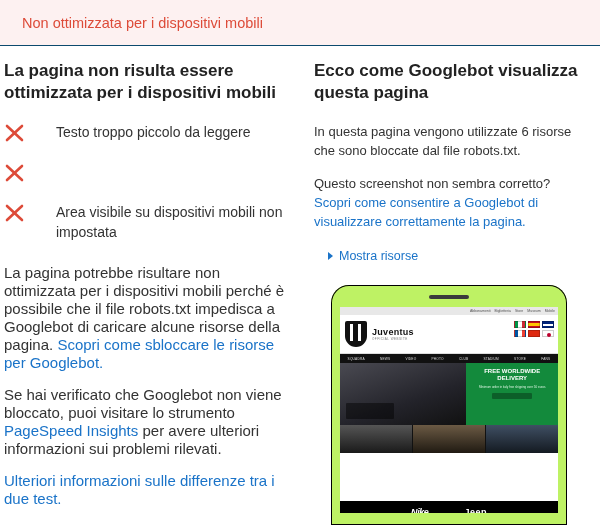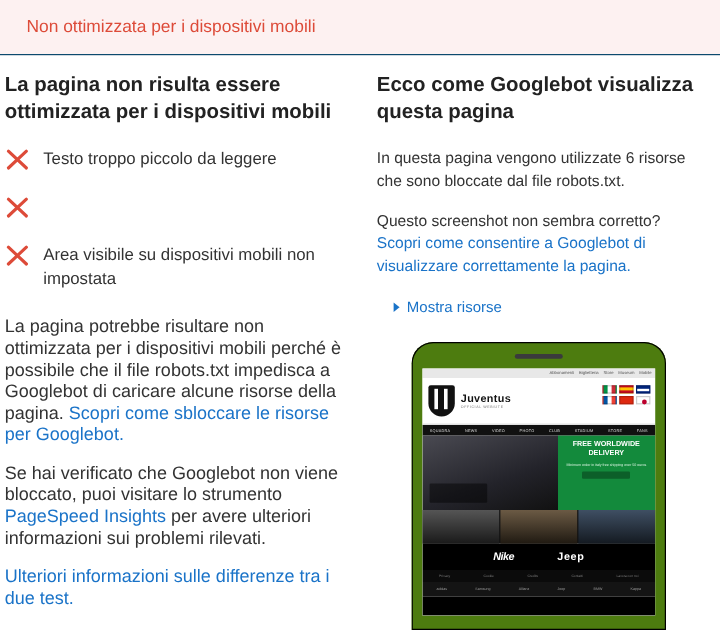--- a/index.html
+++ b/index.html
@@ -66,20 +66,21 @@
   
   .issues {
     margin: 0 0 22px 0;
     padding: 0;
     list-style: none;
   }
   .issue {
     display: flex;
     align-items: flex-start;
     margin-bottom: 20px;
+    gap: 20px;
   }
   .x-icon {
     width: 22px;
     min-width: 22px;
     height: 20px;
     margin-right: 10px;
     position: relative;
     top: 1px;
   }
   .x-icon svg { display: block; }
@@ -122,23 +123,23 @@
     margin-right: 6px;
   }
 
   
   .phone-wrap {
     margin: 22px 0 0 0;
     display: flex;
     justify-content: center;
   }
   .phone {
-    width: 212px;
+    width: 236px;
     height: 240px;
-    background: #4d7c0f;
+    background: #bef264;
     border-radius: 18px 18px 0 0;
     padding: 22px 9px 0 9px;
     box-sizing: border-box;
     position: relative;
     box-shadow: 0 0 0 1px #000 inset;
   }
   .phone-speaker {
     position: absolute;
     top: 10px;
     left: 50%;
@@ -294,20 +295,21 @@
   .thumb:nth-child(2){ background: linear-gradient(180deg,#6b5a44,#201a12);}
   .thumb:nth-child(3){ background: linear-gradient(180deg,#3f4f63,#141a21);}
 
   .sponsors {
     height: 22px;
     background: #000;
     display: flex;
     align-items: center;
     justify-content: center;
     gap: 36px;
+    margin-top: 48px;
   }
   .sponsor-nike {
     color: #fff;
     font-size: 9px;
     font-style: italic;
     font-weight: bold;
     letter-spacing: -.4px;
   }
   .sponsor-jeep {
     color: #fff;

